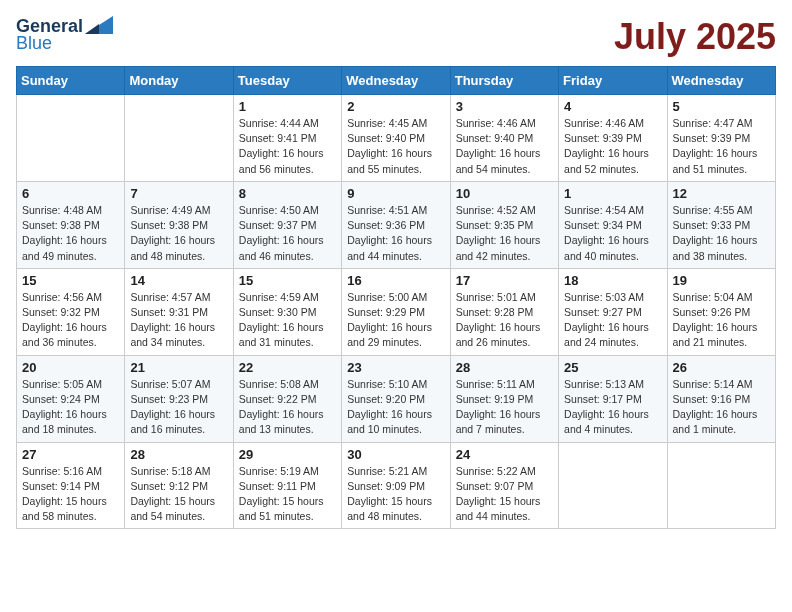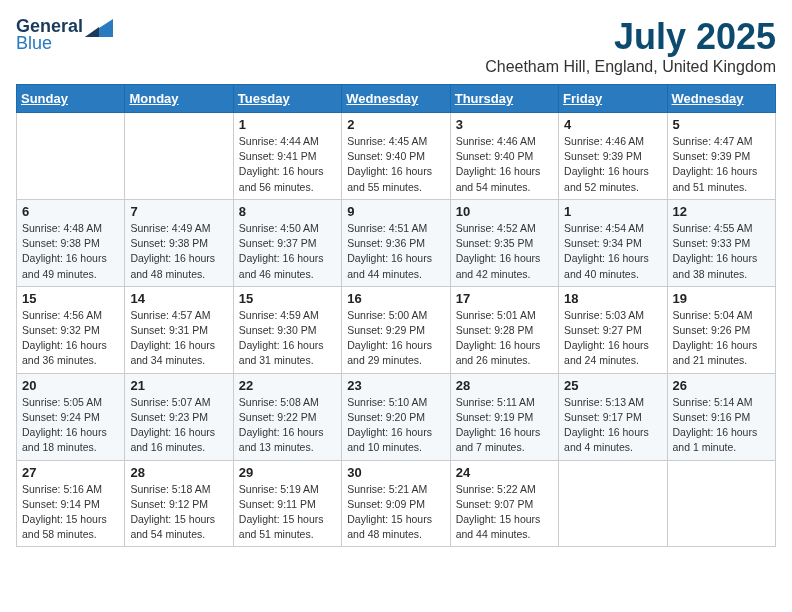--- a/index.html
+++ b/index.html
@@ -21,49 +21,48 @@
       flex-direction: column;
       align-items: flex-start;
     }
     .logo-icon {
       width: 28px;
       height: 18px;
       margin-left: 2px;
     }
     .logo-row {
       display: flex;
-      align-items: flex-end;
+      align-items: flex-start;
     }
     .title-block {
       text-align: right;
     }
     .month-title {
       font-size: 36px;
       font-weight: bold;
-      color: #0c4a6e;
+      color: #7f1d1d;
     }
     .location-title {
       font-size: 16px;
       color: #333;
       font-weight: normal;
     }
     .calendar {
       width: 100%;
       border-collapse: collapse;
       border: 1px solid #ccc;
     }
     .calendar th {
       background-color: #2a7abf;
       color: #fff;
       font-size: 13px;
       padding: 6px 4px;
       text-align: left;
       border: 1px solid #1a6aaf;
       font-weight: bold;
-      text-decoration: underline;
     }
     .calendar td {
       vertical-align: top;
       border: 1px solid #ccc;
       padding: 4px 5px;
       width: 108px;
       min-height: 80px;
       font-size: 11px;
       color: #222;
       background: #fff;
@@ -99,21 +98,20 @@
       <span style="font-size:18px;font-weight:bold;color:#1a3a5c;">General</span>
       <svg class="logo-icon" viewBox="0 0 28 18" xmlns="http://www.w3.org/2000/svg">
         <polygon points="0,18 28,0 28,18" fill="#2a7abf"></polygon>
         <polygon points="0,18 14,8 14,18" fill="#1a3a5c"></polygon>
       </svg>
     </div>
     <span style="font-size:18px;font-weight:normal;color:#2a7abf;margin-top:-4px;">Blue</span>
   </div>
   <div class="title-block">
     <div class="month-title">July 2025</div>
-    <div class="location-title">Cheetham Hill, England, United Kingdom</div>
   </div>
 </div>
 
 <table class="calendar">
   <thead>
     <tr>
     <th>Sunday</th>
         <th>Monday</th>
         <th>Tuesday</th>
         <th>Wednesday</th>

